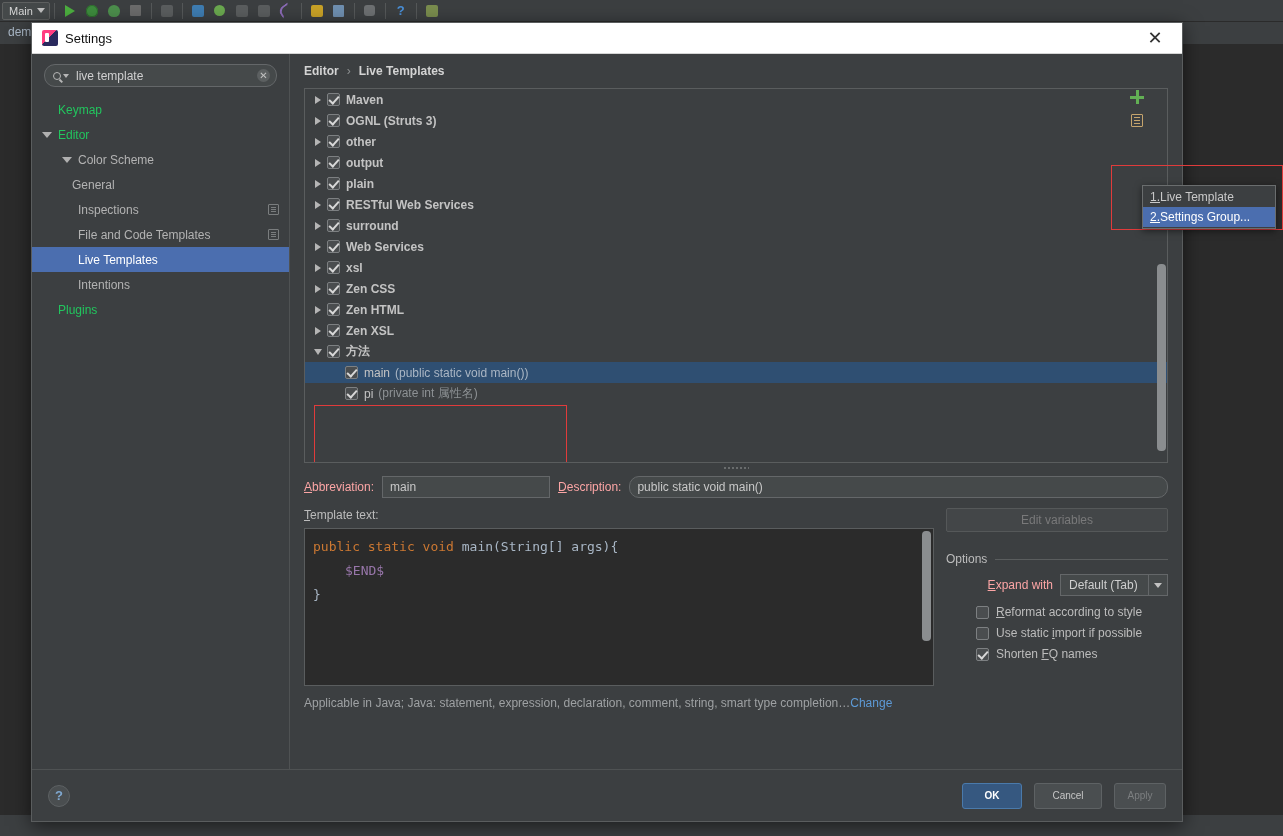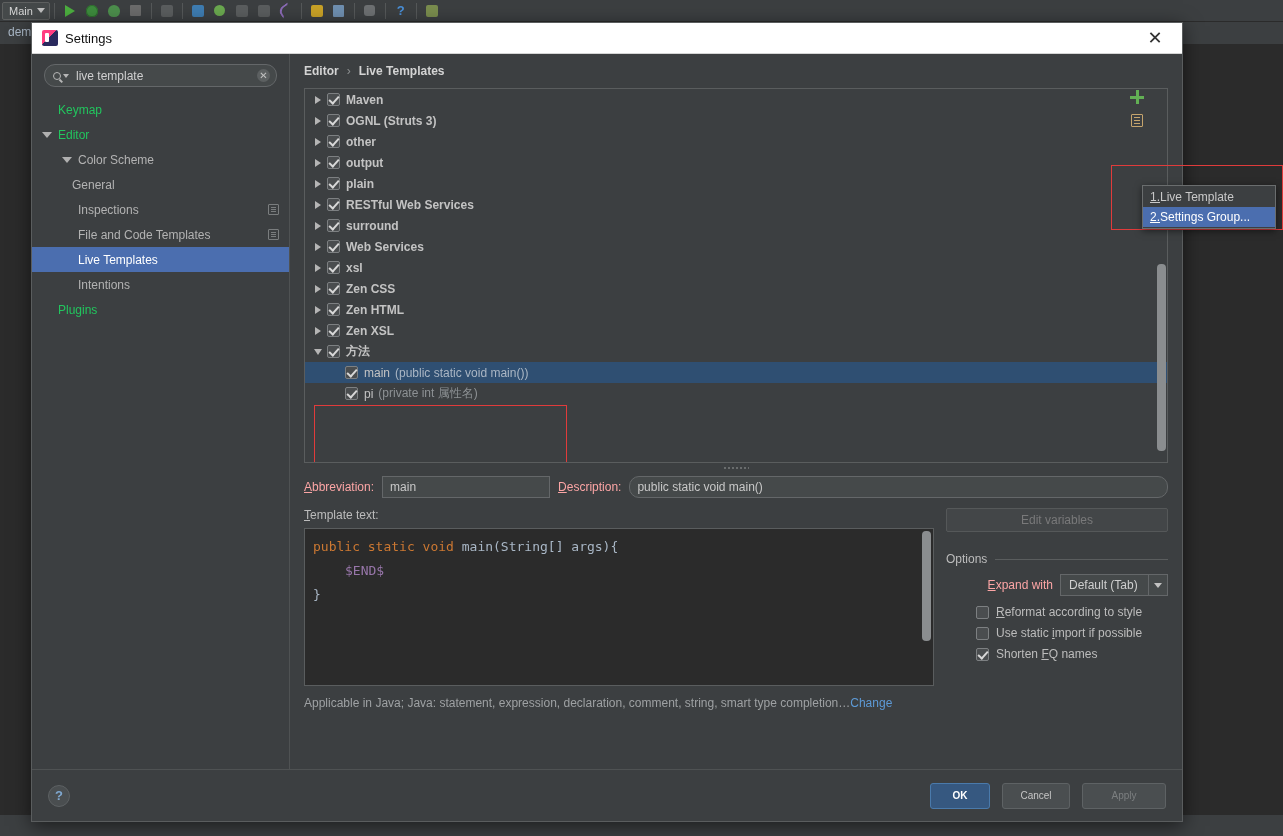--- a/index.html
+++ b/index.html
@@ -380,21 +380,21 @@
     display: flex; align-items: center; justify-content: center;
     border: 1px solid #5e6264; background: #4a4e50; color: #c6c6c6;
     cursor: pointer;
   }
   .footer-btn.primary {
     background: #365880; border-color: #4a7aab; color: #ffffff; font-weight: bold;
     width: 60px;
   }
   .footer-btn.muted { color: #7c7f80; }
   #cancel-btn { width: 68px; }
-  #apply-btn { width: 84px; }
+  #apply-btn { width: 52px; }
 </style>
 </head>
 <body>
 
 <div id="ide-root">
 
   <div id="ide-toolbar">
     <div class="tb-combo">
       <span>Main</span>
       <span class="tb-caret"></span>

